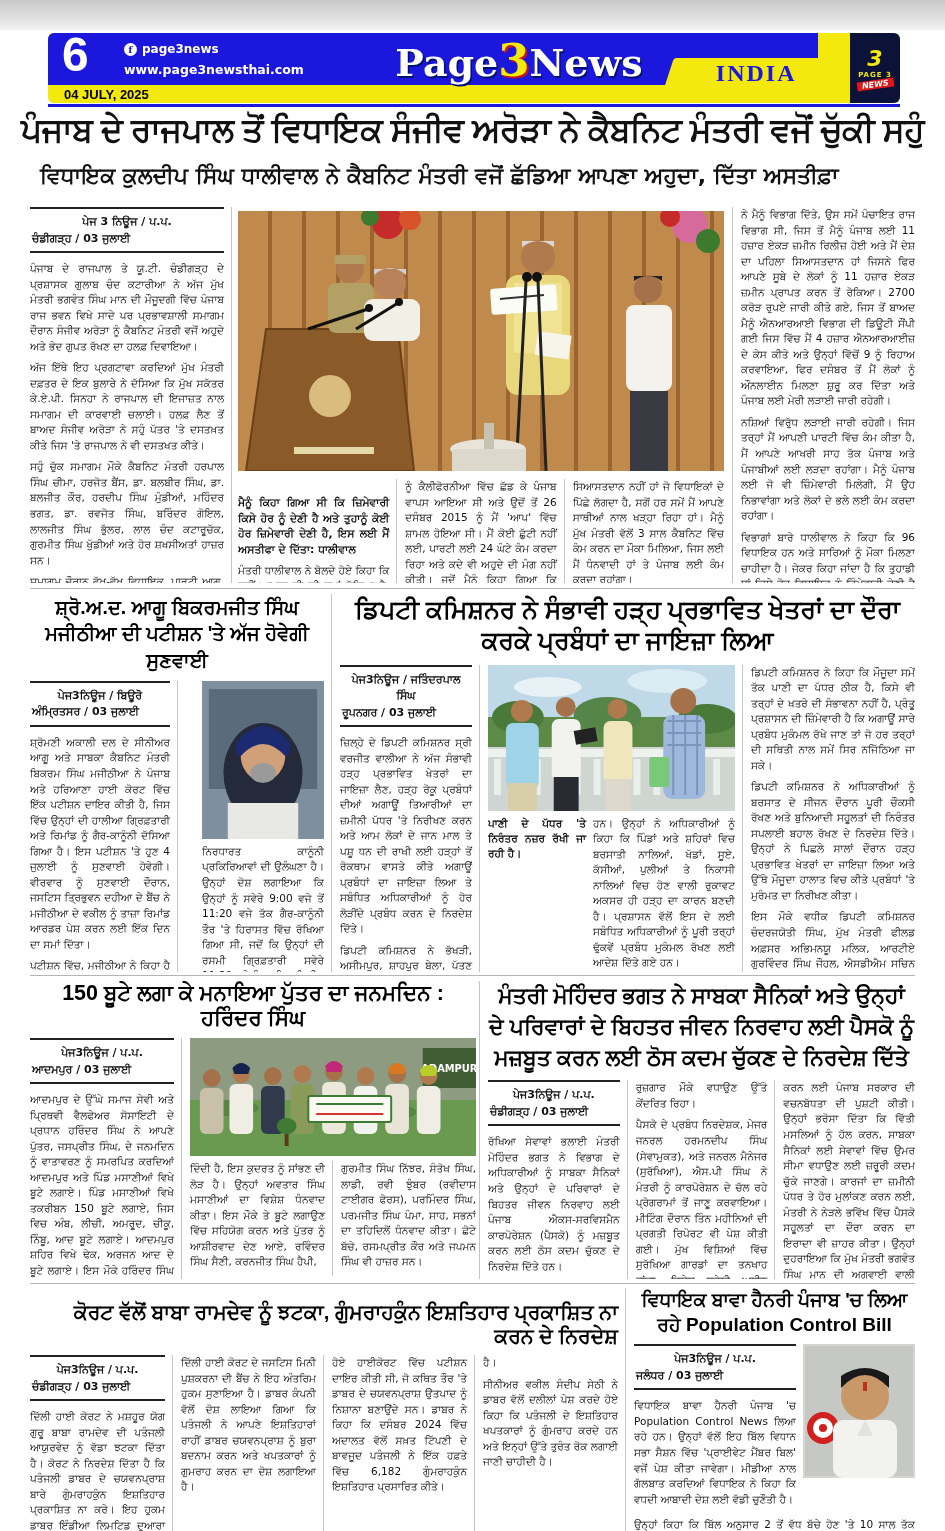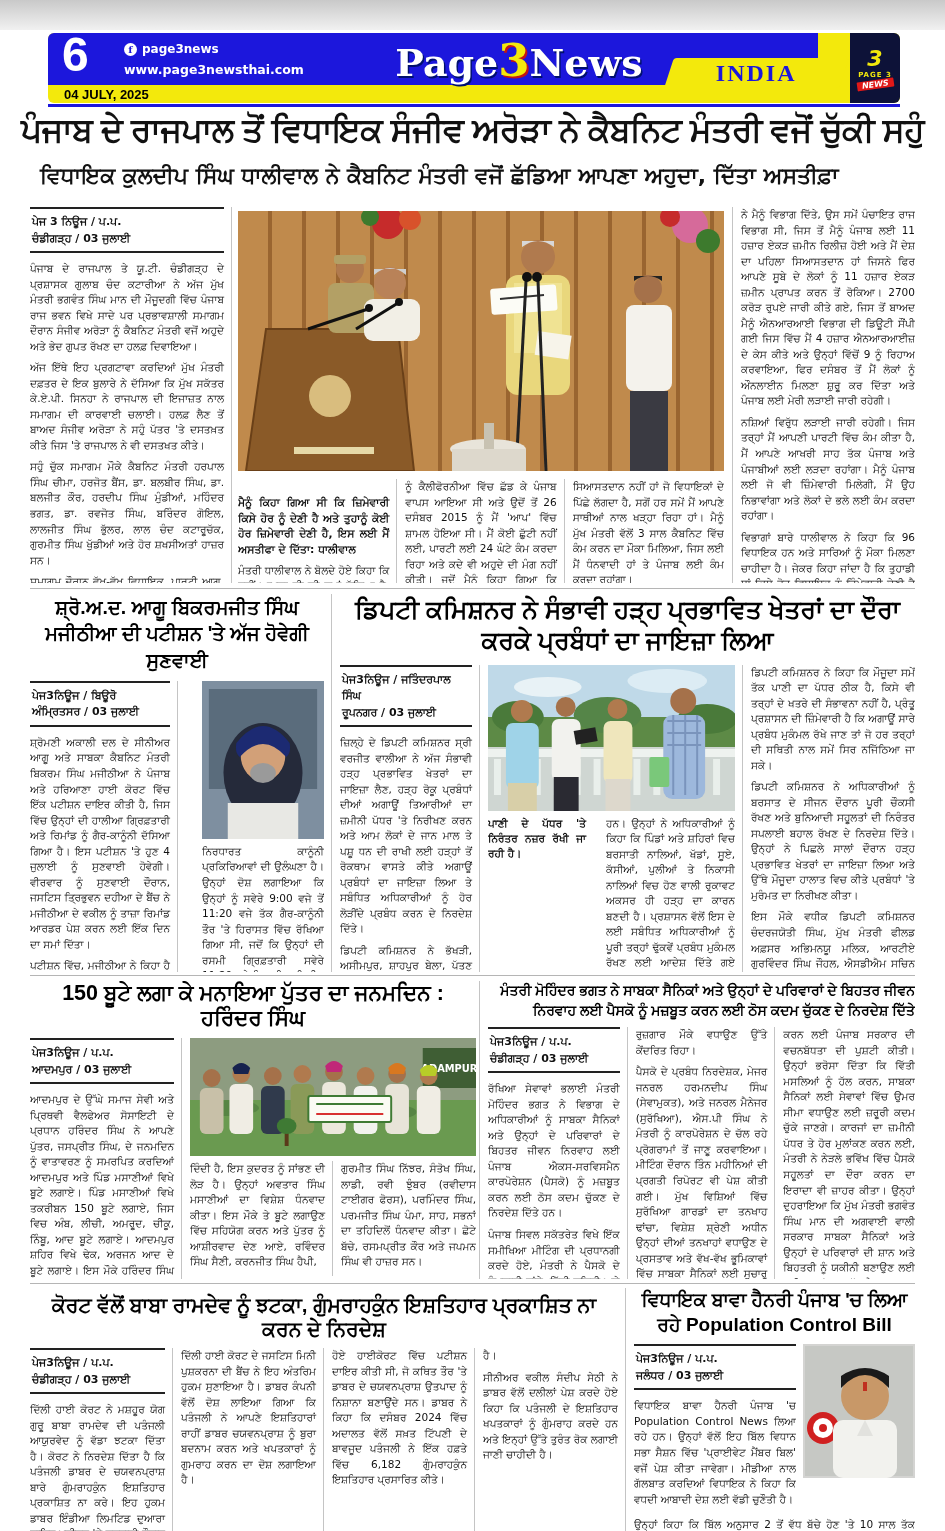--- a/index.html
+++ b/index.html
@@ -25,21 +25,21 @@
   .datebar{position:absolute;left:16px;bottom:1px;font-weight:bold;font-size:13px;color:#000;font-family:"Liberation Sans",sans-serif}
   .bluerule{position:absolute;left:48px;top:104px;width:852px;height:3px;background:#1c17dc}
   
   .h1{position:absolute;left:15px;right:15px;top:111px;text-align:center;font-size:33px;font-weight:900;font-family:"Liberation Sans",sans-serif;letter-spacing:-0.5px}
   .h2{position:absolute;left:40px;right:56px;top:163px;text-align:left;font-size:22px;font-weight:700}
   h3{font-family:"Liberation Sans",sans-serif;color:#000}
   
   .body{font-size:10.5px;line-height:1.48;text-align:justify;margin:0 0 6px}
   .quote{font-weight:bold;font-size:10.8px;line-height:1.45;text-align:justify;margin:16px 0 5px}
   .byline{border-top:2.5px solid #222;border-bottom:2px solid #222;padding:5px 2px 4px;margin:0 0 8px;font-weight:bold;font-size:11px;line-height:1.5}
-  .byline .ag{display:block;}
+  .byline .ag{display:block;text-align:center}
   .byline .pl{display:block;text-align:left}
   .colrule{border-right:1px solid #c4c4c4;padding-right:7px}
   
   .lead{position:absolute;left:30px;top:207px;width:885px;height:376px}
   .lead-left{position:absolute;left:0;top:0;width:202px;height:100%;border-right:1px solid #c4c4c4;padding-right:7px;overflow:hidden}
   .lead-photo{position:absolute;left:208px;top:4px;width:486px;height:260px}
   .lead-under{position:absolute;left:208px;top:272px;width:486px;height:104px;display:flex;gap:8px}
   .lead-under .ucol{flex:1;overflow:hidden}
   .lead-right{position:absolute;left:702px;top:0;width:183px;height:100%;border-left:1px solid #c4c4c4;padding-left:8px;overflow:hidden}
   
@@ -49,44 +49,44 @@
   .maj-cols{display:flex;gap:24px}
   .maj-c1{width:148px;flex:none;border-right:1px solid #c4c4c4;padding-right:7px;overflow:hidden}
   .maj-c2{flex:1;overflow:hidden}
   .maj-photo{width:100%;height:158px;margin-bottom:5px}
   .dcb{position:absolute;left:310px;top:5px;width:575px;height:378px;overflow:hidden}
   .dcb h3{font-size:25px;text-align:center;font-weight:900;line-height:1.25;margin:0 0 8px}
   .dc-layout{display:flex;gap:8px}
   .dc-c1{width:140px;flex:none;border-right:1px solid #c4c4c4;padding-right:7px;overflow:hidden}
   .dc-mid{width:255px;flex:none;border-right:1px solid #c4c4c4;padding-right:7px;overflow:hidden}
   .dc-photo{width:100%;height:146px;margin-bottom:5px}
-  .dc-underrow{display:flex;gap:20px}
+  .dc-underrow{display:flex;gap:7px}
   .dc-cap{width:98px;flex:none;font-weight:bold;font-size:10.5px;line-height:1.45;text-align:justify}
   .dc-midp{flex:1;overflow:hidden}
   .dc-c3{flex:1;overflow:hidden}
   
   .row3{position:absolute;left:30px;top:975px;width:885px;height:308px;border-top:1px solid #b5b5b5}
   .trees{position:absolute;left:0;top:5px;width:450px;height:298px;border-right:1px solid #c4c4c4;padding-right:3px;overflow:hidden}
   .trees h3{font-size:21.5px;text-align:center;font-weight:800;margin:0 0 7px}
   .tr-layout{display:flex;gap:8px}
   .tr-c1{width:152px;flex:none;border-right:1px solid #c4c4c4;padding-right:7px;overflow:hidden}
   .tr-right{flex:1;overflow:hidden}
   .tr-photo{width:100%;height:118px;margin-bottom:5px}
   .tr-cols{display:flex;gap:8px}
   .tr-cols .c{flex:1;overflow:hidden}
   .tr-cols .c:first-child{border-right:1px solid #c4c4c4;padding-right:7px}
   .bhagat{position:absolute;left:458px;top:5px;width:427px;height:298px;overflow:hidden}
-  .bhagat h3{font-size:14px;text-align:right;font-weight:800;line-height:1.4;margin:0 0 7px}
+  .bhagat h3{font-size:22px;text-align:center;font-weight:800;line-height:1.4;margin:0 0 7px}
   .bh-cols{display:flex;gap:8px}
   .bh-cols .c{flex:1;overflow:hidden}
   .bh-cols .c:not(:last-child){border-right:1px solid #c4c4c4;padding-right:7px}
   
   .row4{position:absolute;left:30px;top:1283px;width:885px;height:248px;border-top:1px solid #b5b5b5;overflow:hidden}
   .ramdev{position:absolute;left:0;top:4px;width:596px;height:244px;border-right:1px solid #c4c4c4;padding-right:7px;overflow:hidden}
-  .ramdev h3{font-size:20.5px;text-align:center;font-weight:900;margin:5px 0 7px}
+  .ramdev h3{font-size:20.5px;text-align:right;font-weight:900;margin:12px 0 7px}
   .rd-cols{display:flex;gap:8px}
   .rd-cols .c{flex:1;overflow:hidden}
   .rd-cols .c:not(:last-child){border-right:1px solid #c4c4c4;padding-right:7px}
   .henry{position:absolute;left:604px;top:4px;width:281px;height:244px;overflow:hidden}
   .henry h3{font-size:19px;text-align:center;font-weight:800;line-height:1.3;margin:0 0 7px}
   .hy-top{display:flex;gap:7px;margin-bottom:4px}
   .hy-left{flex:1;overflow:hidden}
   .hy-photo{width:112px;height:134px;flex:none}
 </style>
 </head>

